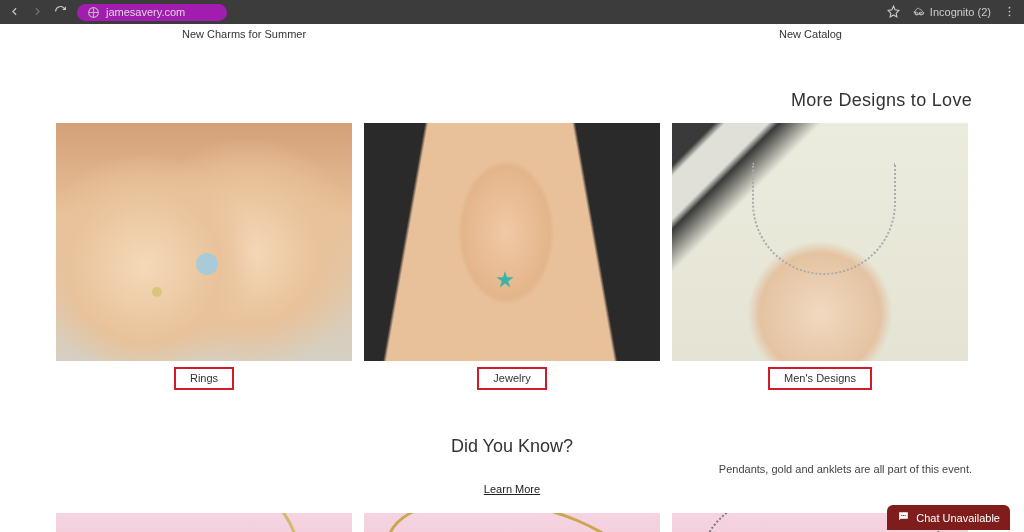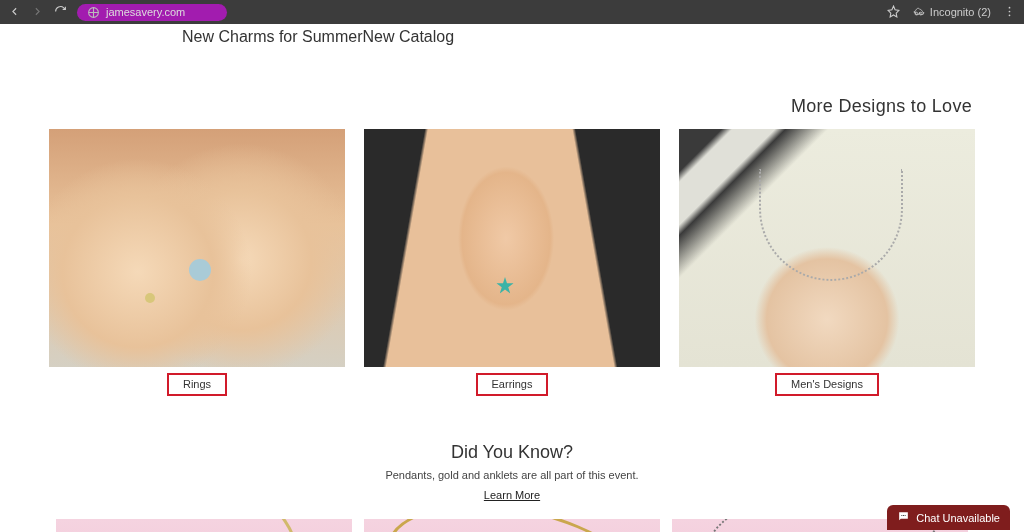--- a/index.html
+++ b/index.html
@@ -48,37 +48,39 @@
     background: #fff;
   }
   .viewport::-webkit-scrollbar { width: 14px; }
   .viewport::-webkit-scrollbar-track { background: #f0f0f0; }
   .viewport::-webkit-scrollbar-thumb { background: #c2c2c2; border-radius: 3px; }
 
   .content { width: 960px; margin: 0 auto; padding: 0 20px; }
 
   .top-links {
     display: flex;
+    justify-content: space-between;
     padding: 4px 130px 10px;
-    font-size: 16px;
-    color: #333;
+    font-size: 11px;
+    color: #333;
+    gap: 27px;
   }
 
   h2.section-title {
     text-align: right;
     font-size: 18px;
     font-weight: 400;
     color: #333;
     margin: 40px 0 12px;
     letter-spacing: 0.3px;
   }
 
   .card-row {
     display: flex;
-    gap: 19px;
+    gap: 12px;
     justify-content: center;
   }
   .card {
     width: 296px;
     display: flex;
     flex-direction: column;
     align-items: center;
   }
   .card .img {
     width: 296px;
@@ -127,21 +129,21 @@
       linear-gradient(180deg, #ececde 0%, #e4e3d4 100%);
   }
   .img-mens::after{
     content:"";
     position:absolute; left:80px; top:40px; width:140px; height:110px;
     border:2px dotted #aaa; border-top:none; border-radius:0 0 80px 80px;
   }
 
   .did-you-know { text-align: center; margin-top: 46px; }
   .did-you-know h2 { font-size: 18px; font-weight: 400; margin-bottom: 6px; }
-  .did-you-know p { font-size: 11px; color: #444; margin-bottom: 4px; }
+  .did-you-know p { font-size: 11px; color: #444; margin-bottom: 4px; text-align: right; }
   .did-you-know .learn { font-size: 11px; text-decoration: underline; color: #222; cursor:pointer;}
 
   .bottom-row {
     display: flex;
     gap: 12px;
     justify-content: center;
     margin-top: 16px;
   }
   .bottom-row .img { width: 296px; height: 80px; overflow:hidden; position:relative; }
   .img-pink1 { background: linear-gradient(180deg,#f5d3e0,#f2c8d8); }
@@ -230,21 +232,21 @@
 
     <h2 class="section-title">More Designs to Love</h2>
 
     <div class="card-row">
       <div class="card">
         <div class="img img-rings"></div>
         <span class="cap">Rings</span>
       </div>
       <div class="card">
         <div class="img img-earrings"></div>
-        <span class="cap">Earrings</span>
+        <span class="cap">Jewelry</span>
       </div>
       <div class="card">
         <div class="img img-mens"></div>
         <span class="cap">Men's Designs</span>
       </div>
     </div>
 
     <div class="did-you-know">
       <h2>Did You Know?</h2>
       <p>Pendants, gold and anklets are all part of this event.</p>

